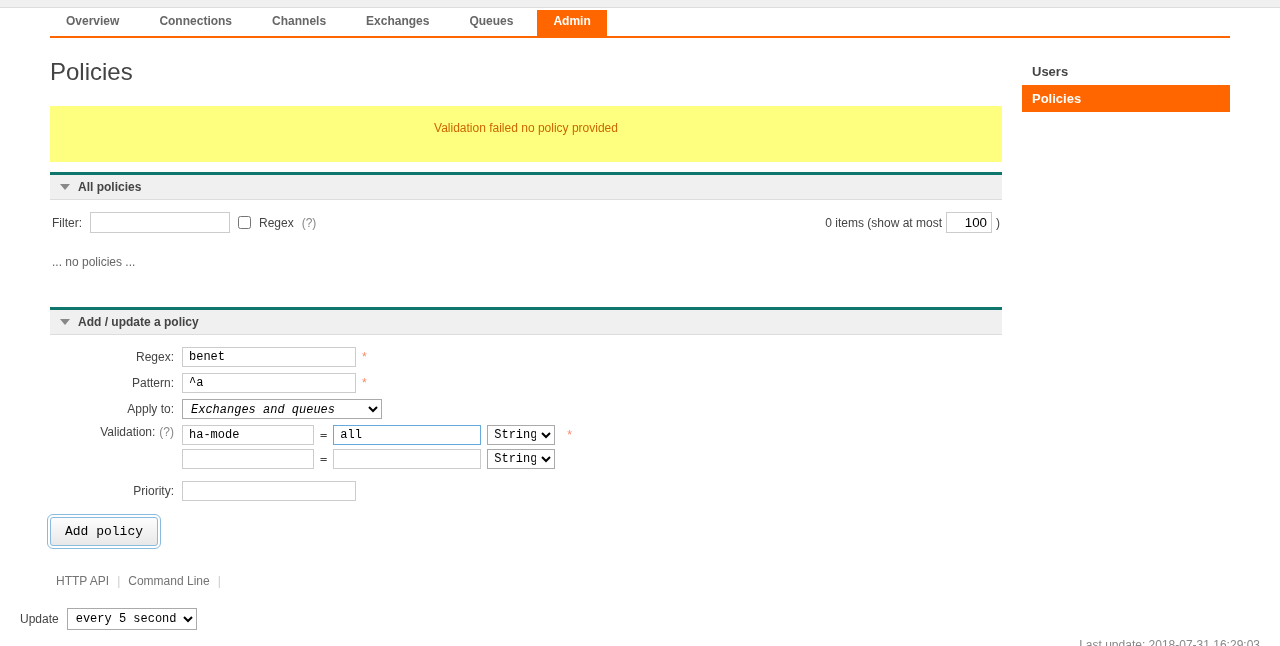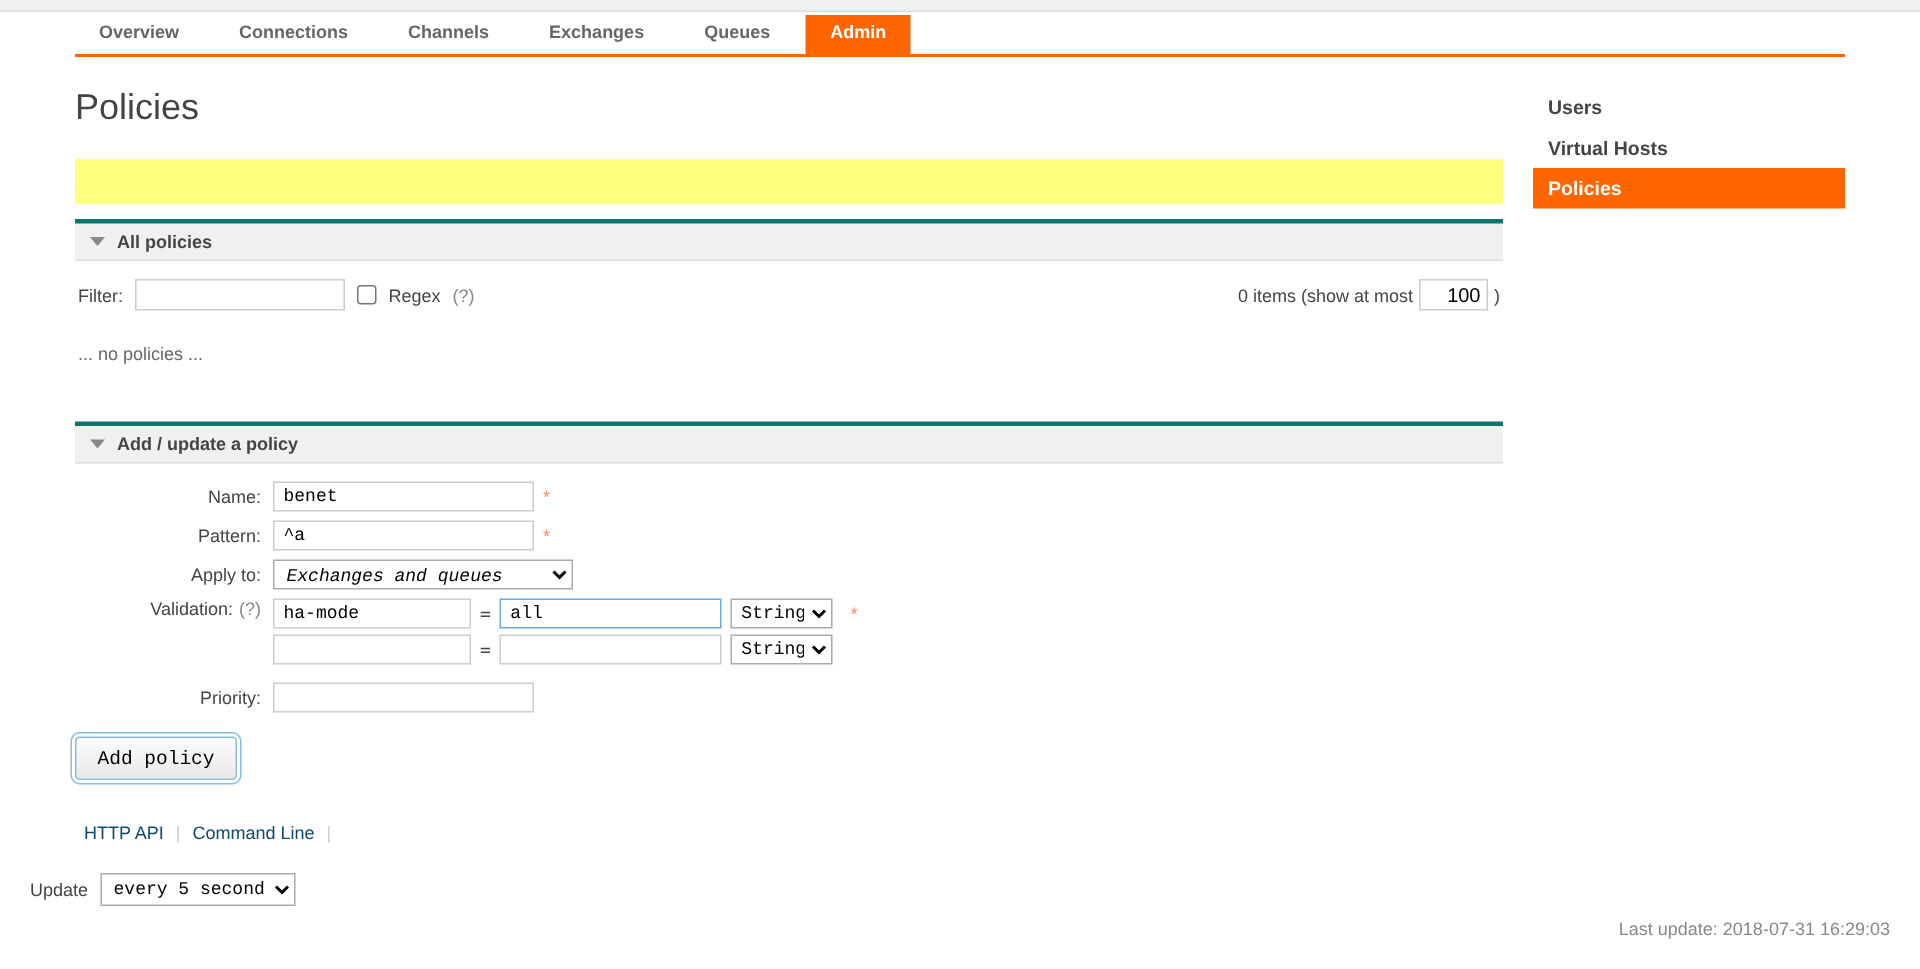--- a/index.html
+++ b/index.html
@@ -203,21 +203,21 @@
       background: #ff6600;
       color: #fff;
     }
     .footer-links {
       display: flex;
       gap: 4px;
       padding: 10px 2px;
       color: #888;
     }
     .footer-link {
-      color: #0c4a6e;
+      color: #737373;
       padding: 0 4px;
     }
     .divider { color: #ccc; }
     .bottom-bar {
       display: flex;
       align-items: center;
       gap: 8px;
       padding: 10px 20px 0;
     }
     .refresh-select {
@@ -248,20 +248,21 @@
     <div class="nav-tab">Exchanges</div>
     <div class="nav-tab">Queues</div>
     <div class="nav-tab active">Admin</div>
   </div>
 
   <div class="main-area">
     <div class="content">
       <h1 class="page-title">Policies</h1>
 
       <div class="alert">
+        <div class="alert-msg">Validation failed no policy provided</div>
       </div>
 
       <div class="section">
         <div class="section-header">
           <span class="collapse-icon"></span>
           <span class="section-title">All policies</span>
         </div>
         <div class="filter-row">
           <div class="filter-left">
             <span>Filter:</span>
@@ -279,21 +280,21 @@
         <div class="empty-msg">... no policies ...</div>
       </div>
 
       <div class="section">
         <div class="section-header">
           <span class="collapse-icon"></span>
           <span class="section-title">Add / update a policy</span>
         </div>
         <div class="form-table">
           <div class="form-row">
-            <span class="form-label">Name:</span>
+            <span class="form-label">Regex:</span>
             <input class="form-input txt-150" value="benet" style="">
             <span class="required-star">*</span>
           </div>
           <div class="form-row">
             <span class="form-label">Pattern:</span>
             <input class="form-input txt-150" value="^a" style="">
             <span class="required-star">*</span>
           </div>
           <div class="form-row">
             <span class="form-label">Apply to:</span>
@@ -333,21 +334,20 @@
       <div class="footer-links">
         <span class="footer-link">HTTP API</span>
         <span class="divider">|</span>
         <span class="footer-link">Command Line</span>
         <span class="divider">|</span>
       </div>
     </div>
 
     <div class="sidebar">
       <div class="sidebar-item">Users</div>
-      <div class="sidebar-item">Virtual Hosts</div>
       <div class="sidebar-item active">Policies</div>
     </div>
   </div>
 </div>
 
 <div class="bottom-bar">
   <span>Update</span>
   <select class="refresh-select">
     <option>every 5 seconds</option>
   </select>

